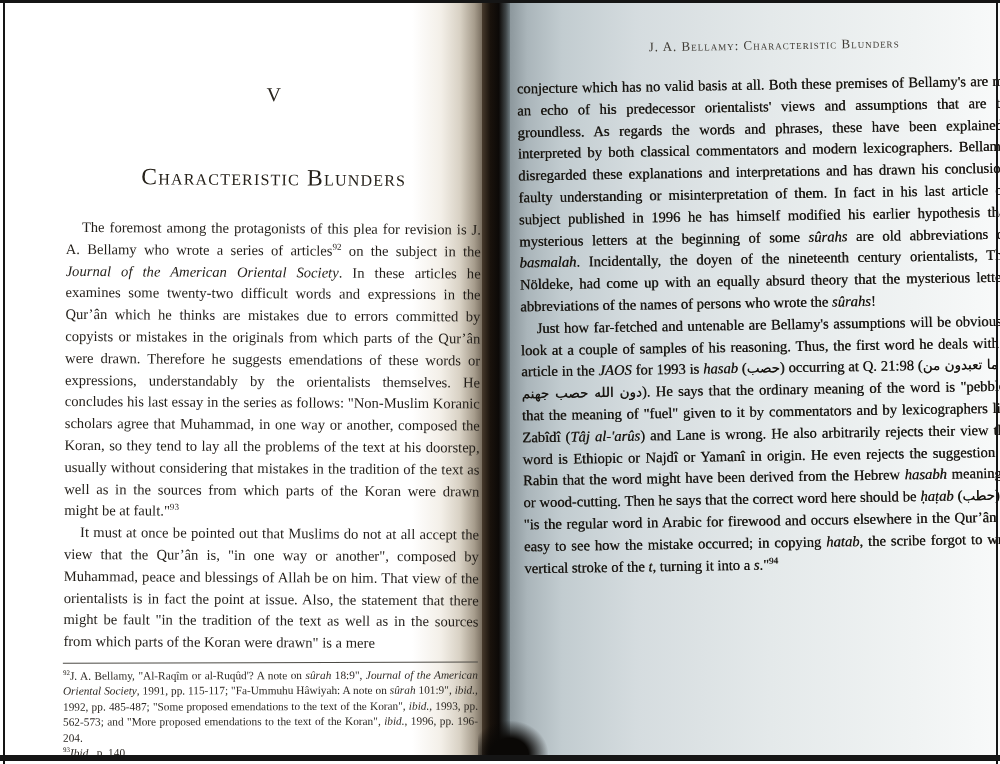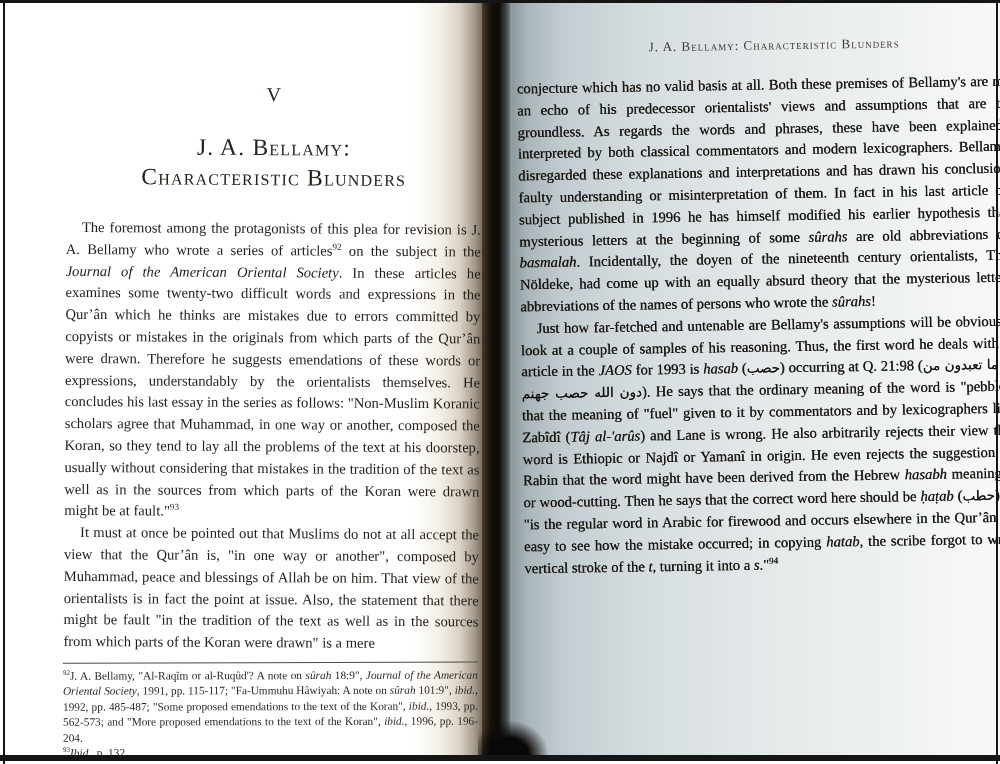--- a/index.html
+++ b/index.html
@@ -97,27 +97,27 @@
   .seg-ar { font-family:"DejaVu Sans", sans-serif; font-size:0.92em; direction:rtl; unicode-bidi:isolate; }
 </style>
 </head>
 <body>
 
 <div class="photo">
 
   <div class="left-page">
     <div class="left-content">
       <div class="chapter-num">V</div>
-      <h1 class="chapter-title"><span>J. A. Bellamy:</span><br><span>Characteristic Blunders</span></h1>
+      <h1 class="chapter-title"><br><span>Characteristic Blunders</span></h1>
       <p class="body indent"><span>The foremost among the protagonists of this plea for revision is J. A. Bellamy who wrote a series of articles</span><span class="seg-sup">92</span><span> on the subject in the </span><span class="seg-i">Journal of the American Oriental Society</span><span>. In these articles he examines some twenty-two difficult words and expressions in the Qur’ân which he thinks are mistakes due to errors committed by copyists or mistakes in the originals from which parts of the Qur’ân were drawn. Therefore he suggests emendations of these words or expressions, understandably by the orientalists themselves. He concludes his last essay in the series as follows: "Non-Muslim Koranic scholars agree that Muhammad, in one way or another, composed the Koran, so they tend to lay all the problems of the text at his doorstep, usually without considering that mistakes in the tradition of the text as well as in the sources from which parts of the Koran were drawn might be at fault."</span><span class="seg-sup">93</span></p>
       <p class="body indent"><span>It must at once be pointed out that Muslims do not at all accept the view that the Qur’ân is, "in one way or another", composed by Muhammad, peace and blessings of Allah be on him. That view of the orientalists is in fact the point at issue. Also, the statement that there might be fault "in the tradition of the text as well as in the sources from which parts of the Koran were drawn" is a mere</span></p>
       <div class="footnote-block">
         <div class="footnote-rule"></div>
         <p class="footnote"><span class="seg-sup">92</span><span>J. A. Bellamy, "Al-Raqîm or al-Ruqûd'? A note on </span><span class="seg-i">sûrah</span><span> 18:9",  </span><span class="seg-i">Journal of the American Oriental Society</span><span>, 1991, pp. 115-117; "Fa-Ummuhu Hâwiyah: A note on </span><span class="seg-i">sûrah</span><span> 101:9", </span><span class="seg-i">ibid.</span><span>, 1992, pp. 485-487; "Some proposed emendations to the text of the Koran", </span><span class="seg-i">ibid.</span><span>, 1993, pp. 562-573; and "More proposed emendations to the text of the Koran", </span><span class="seg-i">ibid.</span><span>, 1996, pp. 196-204.</span></p>
-        <p class="footnote"><span class="seg-sup">93</span><span class="seg-i">Ibid.</span><span>, p. 132.</span></p>
+        <p class="footnote"><span class="seg-sup">93</span><span class="seg-i">Ibid.</span><span>, p. 140.</span></p>
       </div>
     </div>
   </div>
 
   <div class="spine"></div>
   <div class="spine-blob"></div>
 
   <div class="right-page">
     <div class="right-content">
       <div class="running-header"><span>J. A. Bellamy: Characteristic Blunders</span><span class="page-number">43</span></div>

